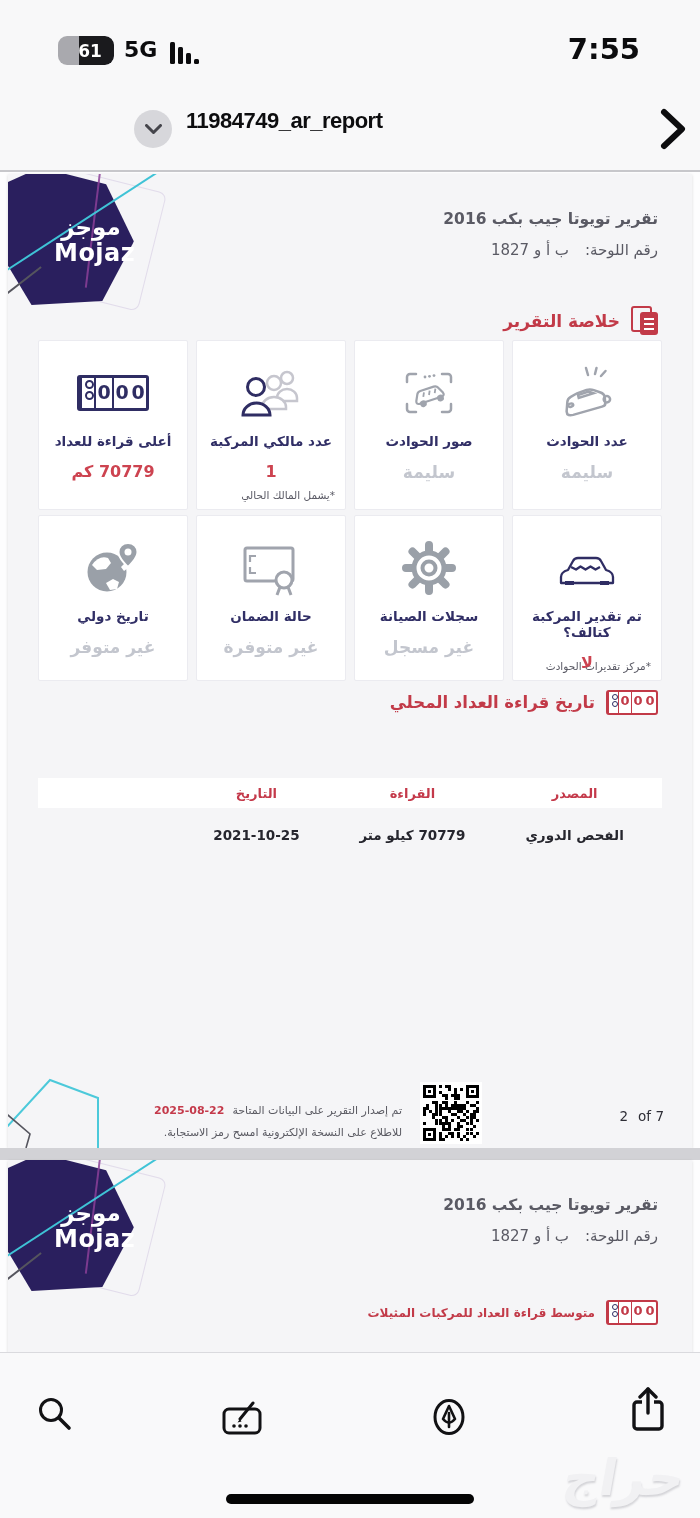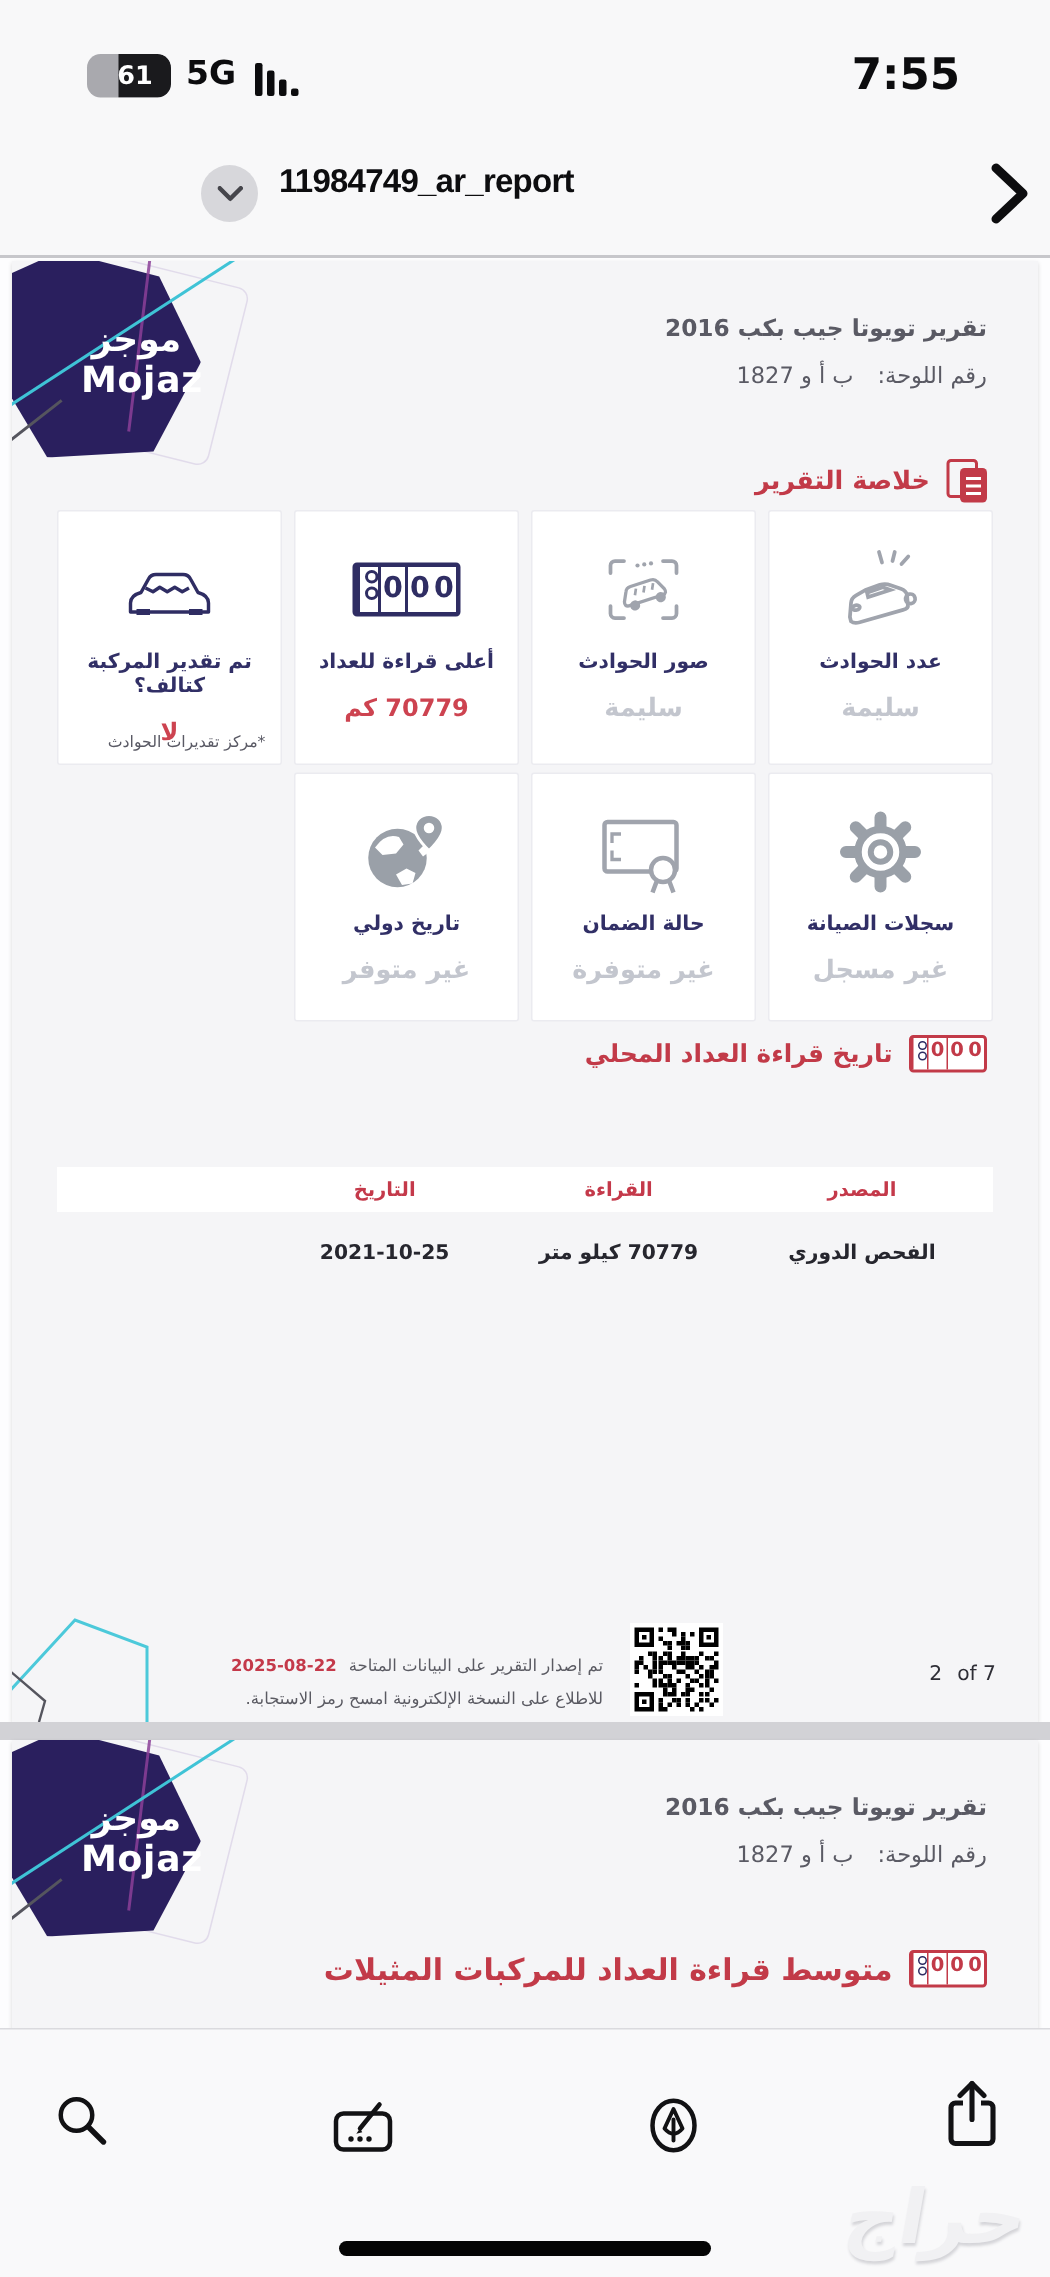--- a/index.html
+++ b/index.html
@@ -224,20 +224,39 @@
               <path d="M28 27 l-2 4 M34 27 l-2 4 M40 27 l-2 4" stroke-width="1.8"></path>
               <circle cx="24" cy="37.5" r="2.3" fill="#a0a4ad"></circle>
               <circle cx="42" cy="37.5" r="2.3" fill="#a0a4ad"></circle>
             </g>
           </svg>
         </div>
         <div class="c-label">صور الحوادث</div>
         <div class="c-value muted">سليمة</div>
       </div>
 
+      <div class="card">
+        <div class="c-icon">
+          <svg width="62" height="52" viewBox="0 0 62 52">
+            <g stroke="#c6c6ce" stroke-width="2.5" fill="#fff">
+              <circle cx="47" cy="11" r="6"></circle>
+              <path d="M37 31 a10 9 0 0 1 20 0 v3 h-20 z"></path>
+              <circle cx="34" cy="16" r="7"></circle>
+              <path d="M22 40 a12 10 0 0 1 24 0 v2 h-24 z"></path>
+            </g>
+            <g stroke="#2f2d63" stroke-width="3" fill="#fff">
+              <circle cx="16" cy="20" r="8.5"></circle>
+              <path d="M3 48 a13.5 12 0 0 1 27 0 z"></path>
+            </g>
+          </svg>
+        </div>
+        <div class="c-label">عدد مالكي المركبة</div>
+        <div class="c-value red">1</div>
+        <div class="c-foot">*يشمل المالك الحالي</div>
+      </div>
 
       <div class="card">
         <div class="c-icon">
           <span class="odo navy">
             <b>0</b>
               <b>0</b>
               <b>0</b>
             <span class="half">
                 <i></i>
                 <i></i>
@@ -518,21 +537,21 @@
     <div class="sec-hdr" style="top:140px">
       <span class="odo red">
         <b>0</b>
           <b>0</b>
           <b>0</b>
         <span class="half">
             <i></i>
             <i></i>
           </span>
       </span>
-      <div class="sec-title" style="font-size:20px">متوسط قراءة العداد للمركبات المثيلات</div>
+      <div class="sec-title" style="font-size:12px">متوسط قراءة العداد للمركبات المثيلات</div>
     </div>
   </div>
 </div>
 
 <div class="toolbar">
   <div class="tool" style="left:36px">
     <svg width="38" height="38" viewBox="0 0 38 38">
       <circle cx="15" cy="15" r="10.5" fill="none" stroke="#121214" stroke-width="3"></circle>
       <path d="M23 23 L33 33" stroke="#121214" stroke-width="3.6" stroke-linecap="round"></path>
     </svg>

